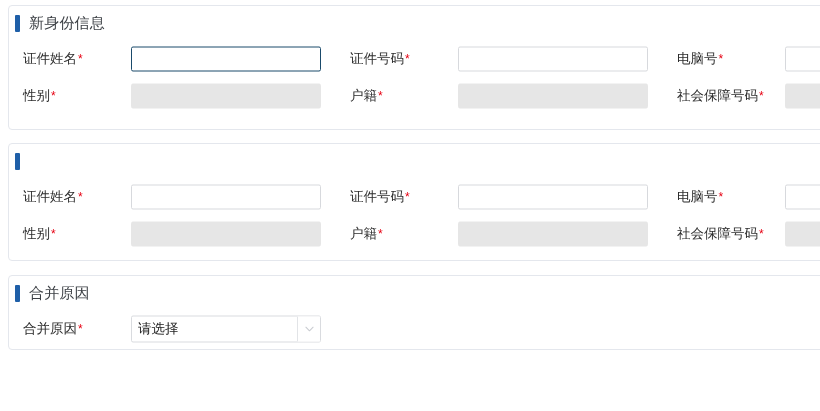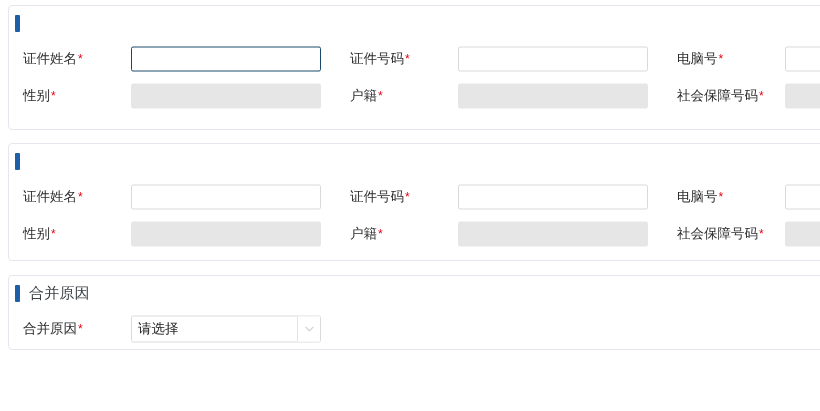--- a/index.html
+++ b/index.html
@@ -157,20 +157,21 @@
   .chev svg { display: block; }
 </style>
 </head>
 <body>
 
 <div class="page">
 
   <div class="card card-new">
     <div class="section-header">
       <span class="accent-bar"></span>
+      <span class="section-title">新身份信息</span>
     </div>
 
     <div class="row">
       <div class="field field-col-1">
         <span class="flabel">
           <span class="ltext">证件姓名</span>
             <span class="req">*</span>
         </span>
         <span class="ctrl-wrap">
           <span class="inp focused"></span>

